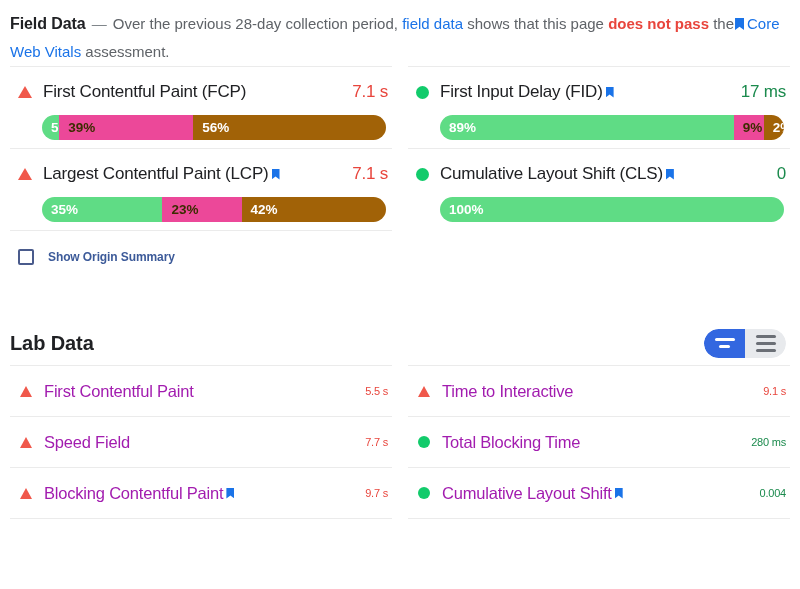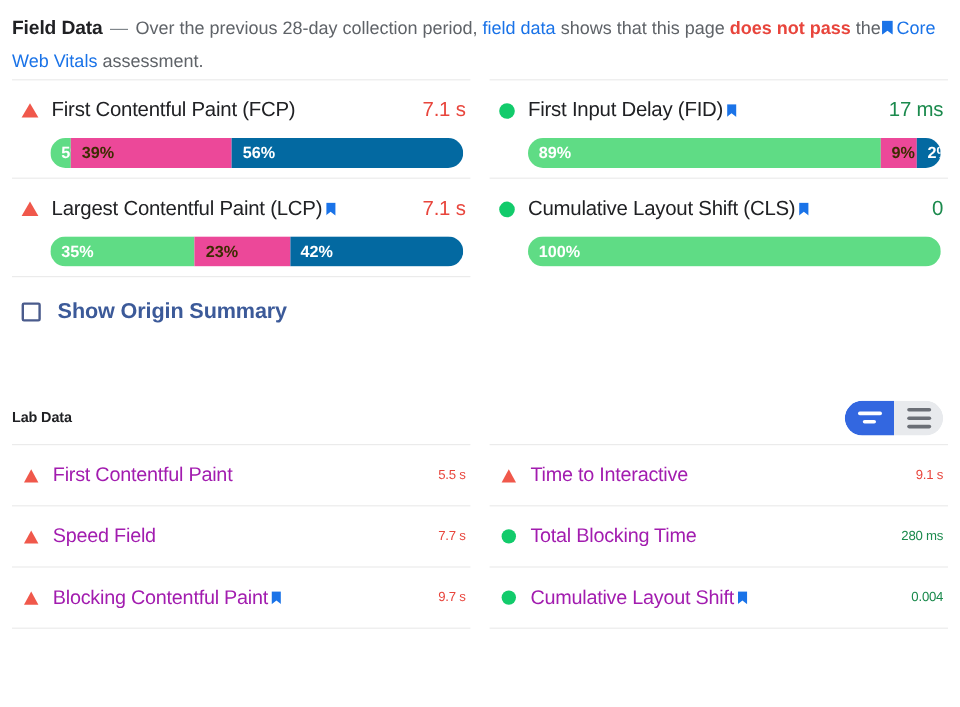--- a/index.html
+++ b/index.html
@@ -96,52 +96,52 @@
     display: flex; align-items: center;
     font-size: 13.5px;
     font-weight: bold;
     color: #ffffff;
     padding-left: 9px;
     overflow: hidden;
     white-space: nowrap;
   }
   .seg.good { background: #5fdc85; }
   .seg.avg  { background: #ec4899; color: #3c2c00; }
-  .seg.poor { background: #0369a1; }
+  .seg.poor { background: #a16207; }
   .seg.good + .seg.avg { }
 
   
   .origin {
     display: flex; align-items: center;
     padding: 18px 0 0 8px;
   }
   .cbox {
     width: 16px; height: 16px;
     border: 2px solid #4a5b8c;
     border-radius: 2px;
     background: #fff;
     flex: none;
   }
   .origin-label {
     margin-left: 14px;
-    font-size: 18px;
+    font-size: 12px;
     font-weight: bold;
     color: #3c5a99;
     letter-spacing: -0.1px;
   }
 
   
   .lab-head {
     display: flex; align-items: center;
     padding: 0 14px 0 10px;
     height: 44px;
     margin-top: 56px;
   }
   .lab-title {
-    font-size: 12px; font-weight: bold; color: #202124;
+    font-size: 20px; font-weight: bold; color: #202124;
     letter-spacing: -0.1px;
   }
   .toggle {
     margin-left: auto;
     display: flex;
     border-radius: 15px;
     overflow: hidden;
     height: 29px;
   }
   .tg {

